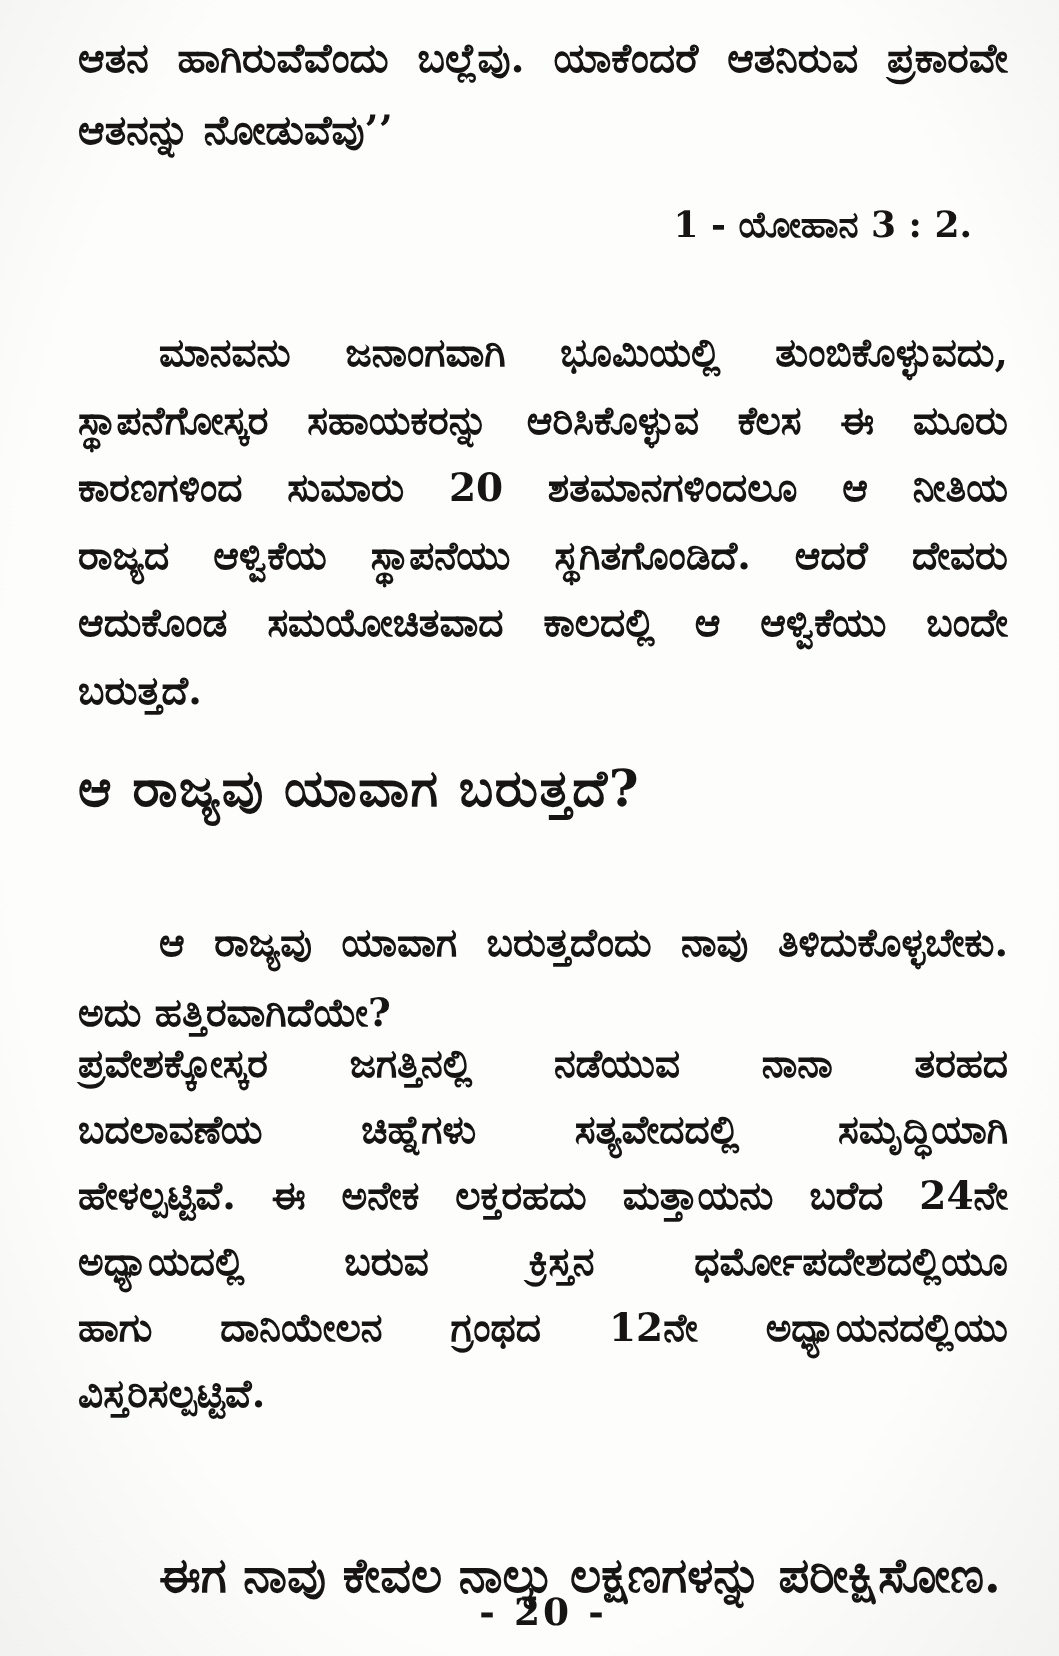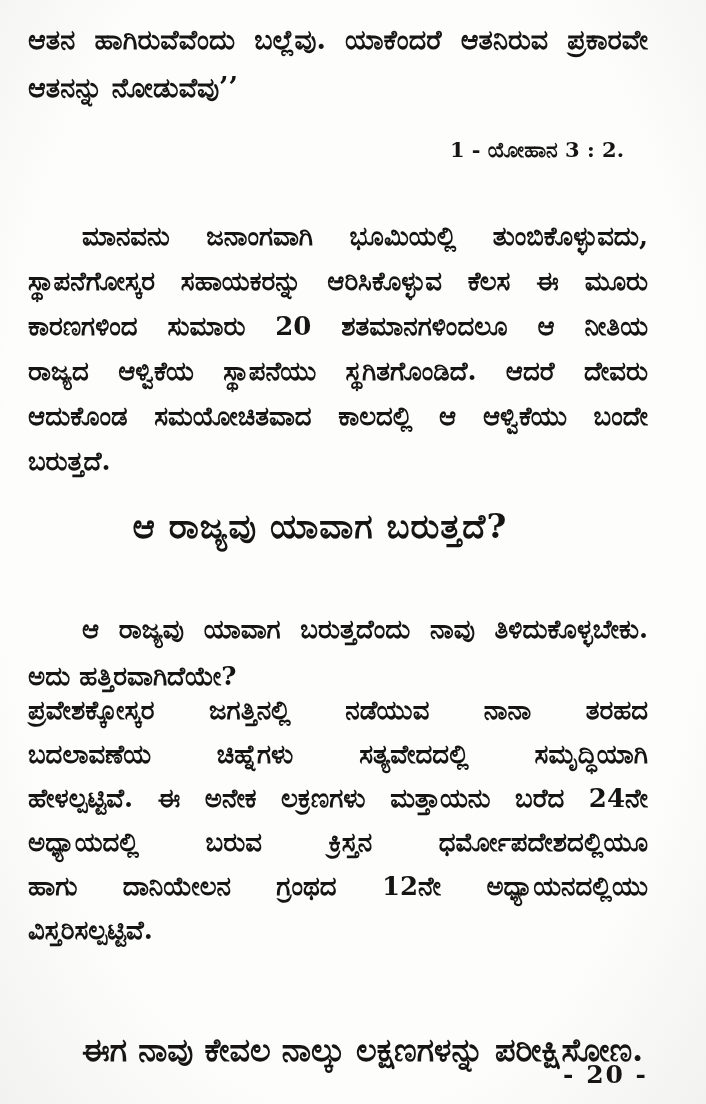--- a/index.html
+++ b/index.html
@@ -18,21 +18,21 @@
     height: 1104px;
     background:
       radial-gradient(ellipse at 50% 45%, rgba(255,255,255,0) 70%, rgba(190,190,188,0.18) 100%),
       #fdfdfb;
     overflow: hidden;
     color: #161514;
     font-weight: 700;
   }
   .block {
     position: absolute;
-    left: 28px;
+    left: 52px;
     width: 620px;
     box-sizing: border-box;
   }
   .line {
     display: block;
     white-space: nowrap;
   }
   
   .line.full {
     white-space: normal;
@@ -41,35 +41,35 @@
   }
   .indent { padding-left: 54px; margin-top: 32px; }
 
   .quote-block {
     top: 16px;
     font-size: 27px;
     line-height: 48px;
   }
   .citation-block {
     top: 130px;
-    font-size: 21px;
+    font-size: 24px;
     line-height: 40px;
     text-align: right;
     padding-right: 24px;
   }
   .para-reasons {
     top: 182px;
     font-size: 26px;
     line-height: 45px;
   }
   .heading-block {
     top: 500px;
     font-size: 34px;
     line-height: 52px;
-    text-align: center;
+    text-align: left;
     padding-right: 36px;
     letter-spacing: 1px;
   }
   .para-question {
     top: 574px;
     font-size: 26px;
     line-height: 47px;
   }
   .para-signs {
     top: 688px;
@@ -78,21 +78,21 @@
   }
   .para-examine {
     top: 996px;
     font-size: 32px;
     line-height: 44px;
   }
   .page-number {
     top: 1058px;
     font-size: 25px;
     line-height: 34px;
-    text-align: right;
+    text-align: center;
     letter-spacing: 2px;
   }
 </style>
 </head>
 <body>
 
 <div class="page">
 
   <div class="block quote-block">
     <span class="line full">ಆತನ ಹಾಗಿರುವೆವೆಂದು ಬಲ್ಲೆವು. ಯಾಕೆಂದರೆ ಆತನಿರುವ ಪ್ರಕಾರವೇ</span>
@@ -117,21 +117,21 @@
   </div>
 
   <div class="block para-question">
     <span class="line full indent">ಆ ರಾಜ್ಯವು ಯಾವಾಗ ಬರುತ್ತದೆಂದು ನಾವು ತಿಳಿದುಕೊಳ್ಳಬೇಕು.</span>
     <span class="line">ಅದು ಹತ್ತಿರವಾಗಿದೆಯೇ?</span>
   </div>
 
   <div class="block para-signs">
     <span class="line full">ಪ್ರವೇಶಕ್ಕೋಸ್ಕರ ಜಗತ್ತಿನಲ್ಲಿ ನಡೆಯುವ ನಾನಾ ತರಹದ</span>
     <span class="line full">ಬದಲಾವಣೆಯ ಚಿಹ್ನೆಗಳು ಸತ್ಯವೇದದಲ್ಲಿ ಸಮೃದ್ಧಿಯಾಗಿ</span>
-    <span class="line full">ಹೇಳಲ್ಪಟ್ಟಿವೆ. ಈ ಅನೇಕ ಲಕ್ರಣಗಳು ಮತ್ತಾಯನು ಬರೆದ 24ನೇ</span>
+    <span class="line full">ಹೇಳಲ್ಪಟ್ಟಿವೆ. ಈ ಅನೇಕ ಲಕ್ತರಹದು ಮತ್ತಾಯನು ಬರೆದ 24ನೇ</span>
     <span class="line full">ಅಧ್ಯಾಯದಲ್ಲಿ ಬರುವ ಕ್ರಿಸ್ತನ ಧರ್ಮೋಪದೇಶದಲ್ಲಿಯೂ</span>
     <span class="line full">ಹಾಗು ದಾನಿಯೇಲನ ಗ್ರಂಥದ 12ನೇ ಅಧ್ಯಾಯನದಲ್ಲಿಯು</span>
     <span class="line">ವಿಸ್ತರಿಸಲ್ಪಟ್ಟಿವೆ.</span>
   </div>
 
   <div class="block para-examine">
     <span class="line indent">ಈಗ ನಾವು ಕೇವಲ ನಾಲ್ಕು ಲಕ್ಷಣಗಳನ್ನು ಪರೀಕ್ಷಿಸೋಣ.</span>
   </div>
 
   <div class="block page-number">

